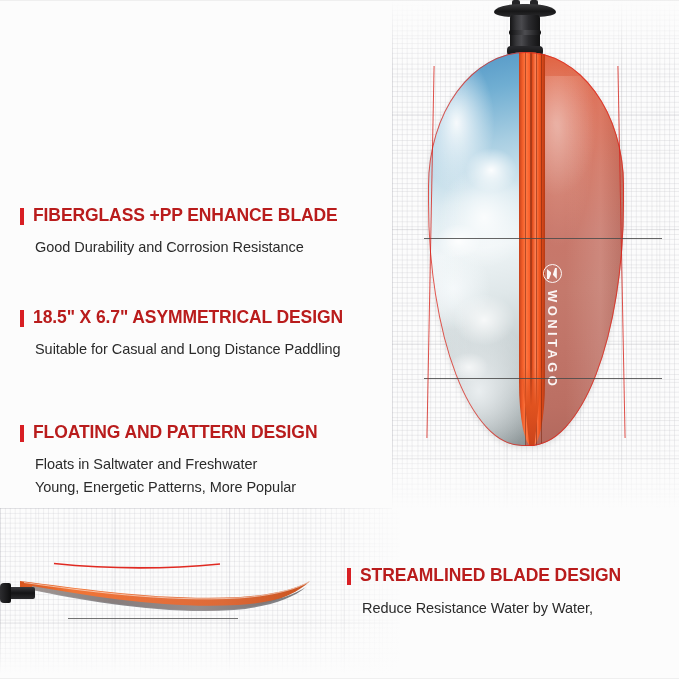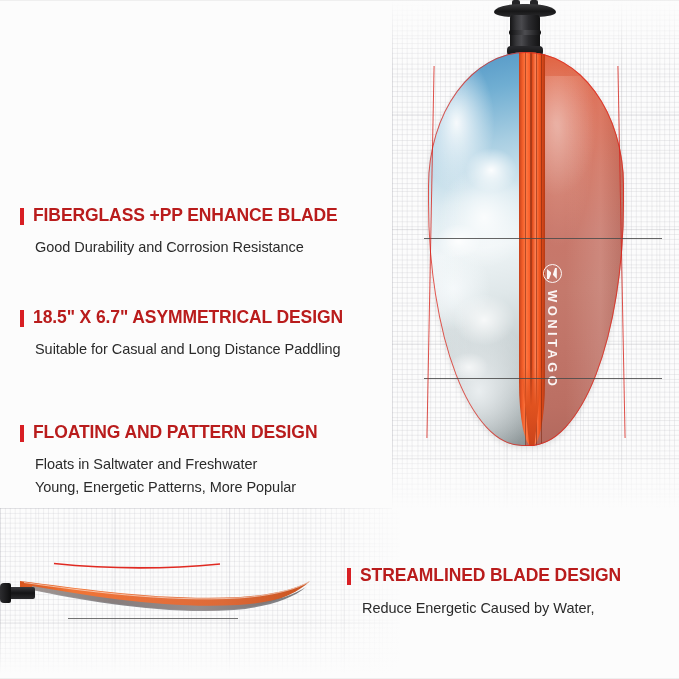--- a/index.html
+++ b/index.html
@@ -517,21 +517,21 @@
     </div>
     <div class="feature-desc">Floats in Saltwater and Freshwater</div>
     <div class="feature-desc" style="margin-top:1px;">Young, Energetic Patterns, More Popular</div>
   </div>
 
   <div id="feature-4">
     <div class="feature-head">
       <span class="feature-bar"></span>
       <span>STREAMLINED BLADE DESIGN</span>
     </div>
-    <div class="feature-desc">Reduce Energetic Caused by Water,</div>
+    <div class="feature-desc">Reduce Resistance Water by Water,</div>
   </div>
 
   <div id="blade-photo">
 
     <div class="ferrule">
       <div class="ferrule-nub-l"></div>
       <div class="ferrule-nub-r"></div>
       <div class="ferrule-collar"></div>
       <div class="ferrule-shaft"></div>
       <div class="ferrule-ring"></div>

